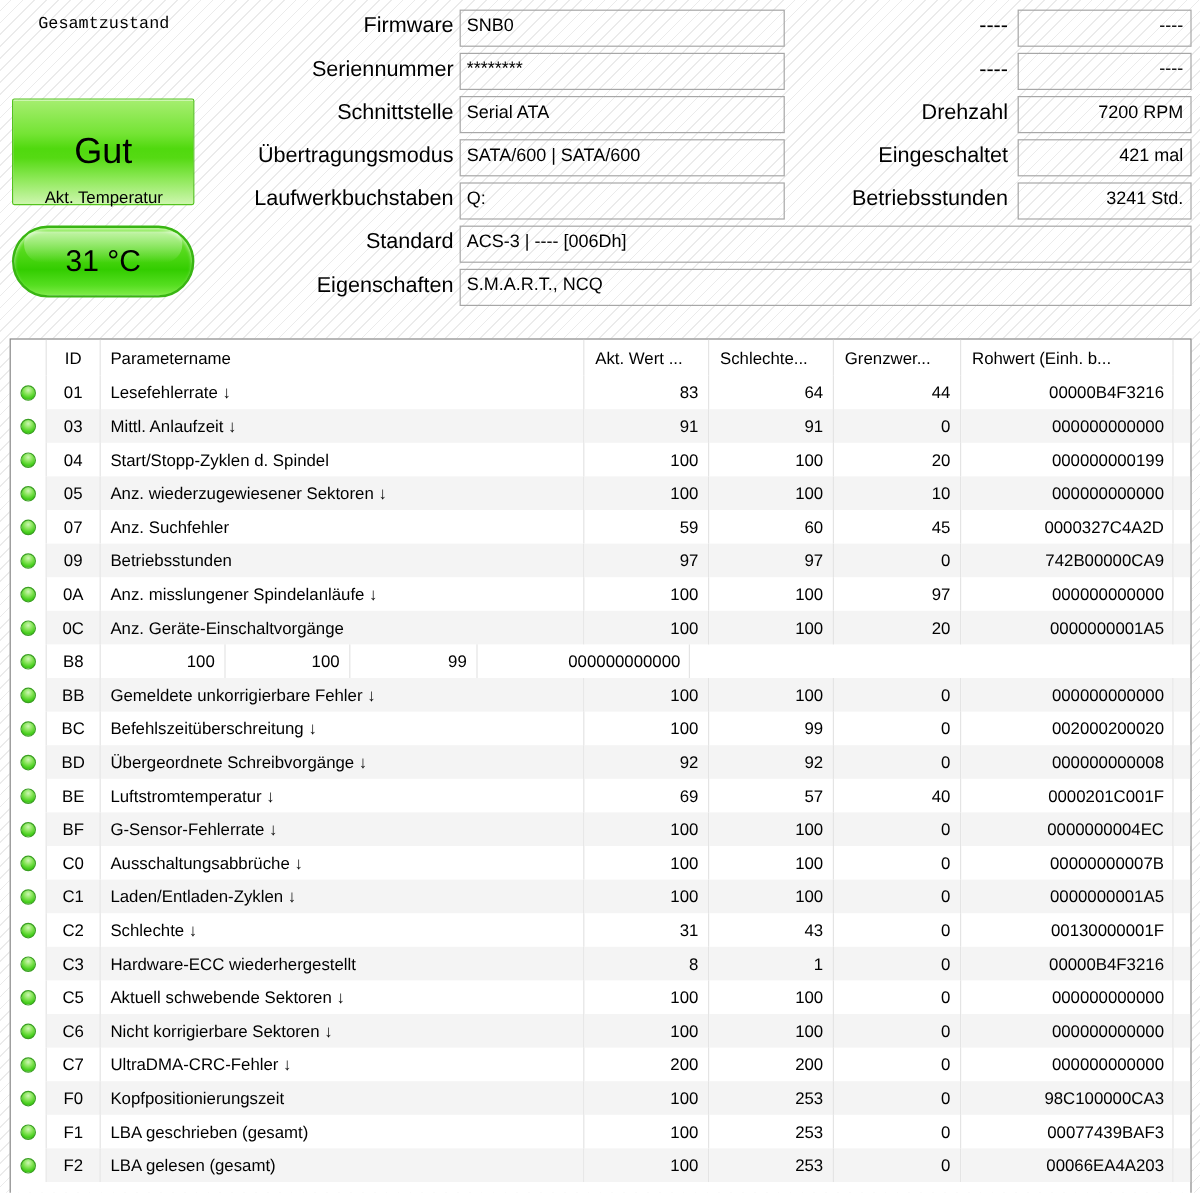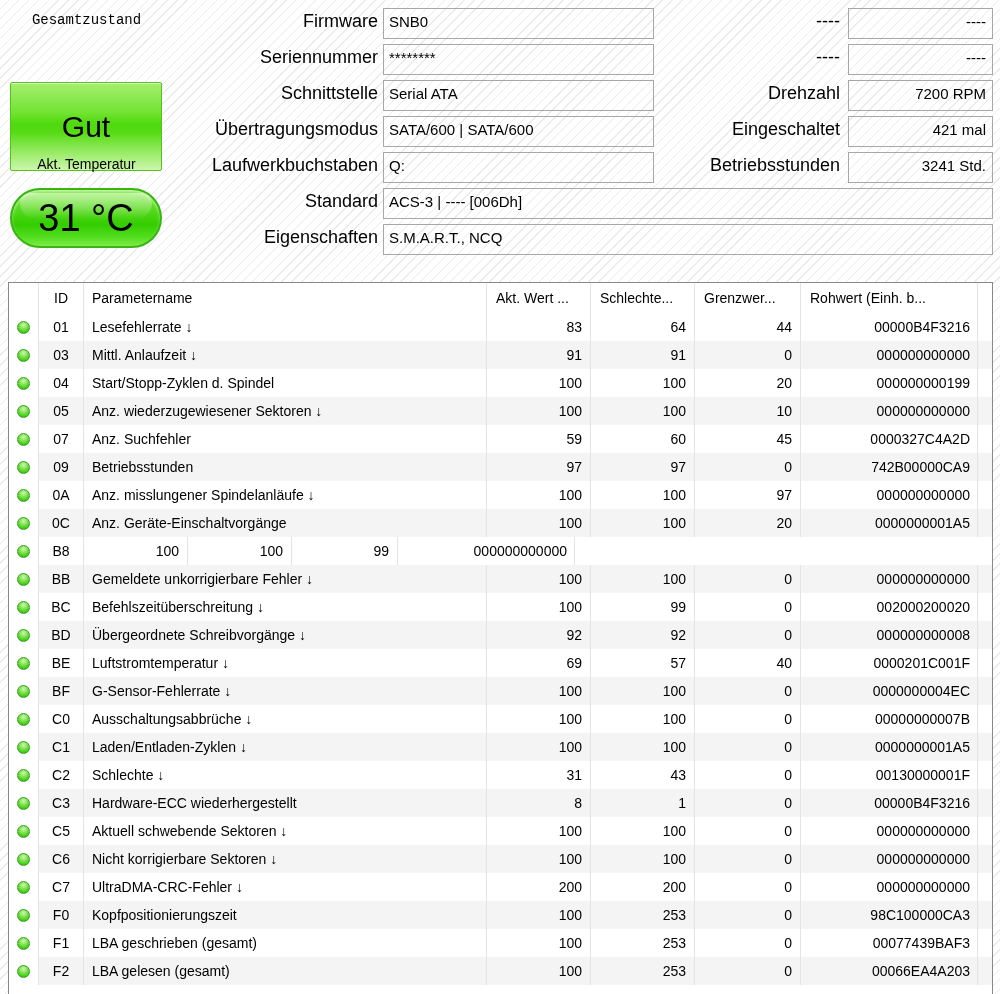--- a/index.html
+++ b/index.html
@@ -29,21 +29,21 @@
     box-shadow:inset 0 1px 0 rgba(255,255,255,.6);
     display:flex; align-items:center; justify-content:center;
     font-size:30px; cursor:default;margin-top:40px;
   }
   .temp-pill {
     left:10px; top:188px; width:152px; height:60px;
     border:2px solid #39b513; border-radius:31px;
     background:linear-gradient(180deg,#7de93f 0%,#49d511 45%,#33cd00 62%,#55de20 85%,#7eeb47 100%);
     box-shadow:inset 0 2px 3px rgba(255,255,255,.55);
     display:flex; align-items:center; justify-content:center;
-    font-size:38px; position:absolute;
+    font-size:25px; position:absolute;
   }
   .temp-pill::before {
     content:""; position:absolute; left:8px; right:8px; top:3px; height:26px;
     border-radius:26px 26px 40px 40px;
     background:linear-gradient(180deg, rgba(255,255,255,.55), rgba(255,255,255,0));
     pointer-events:none;
   }
 
   
   .flabel {

